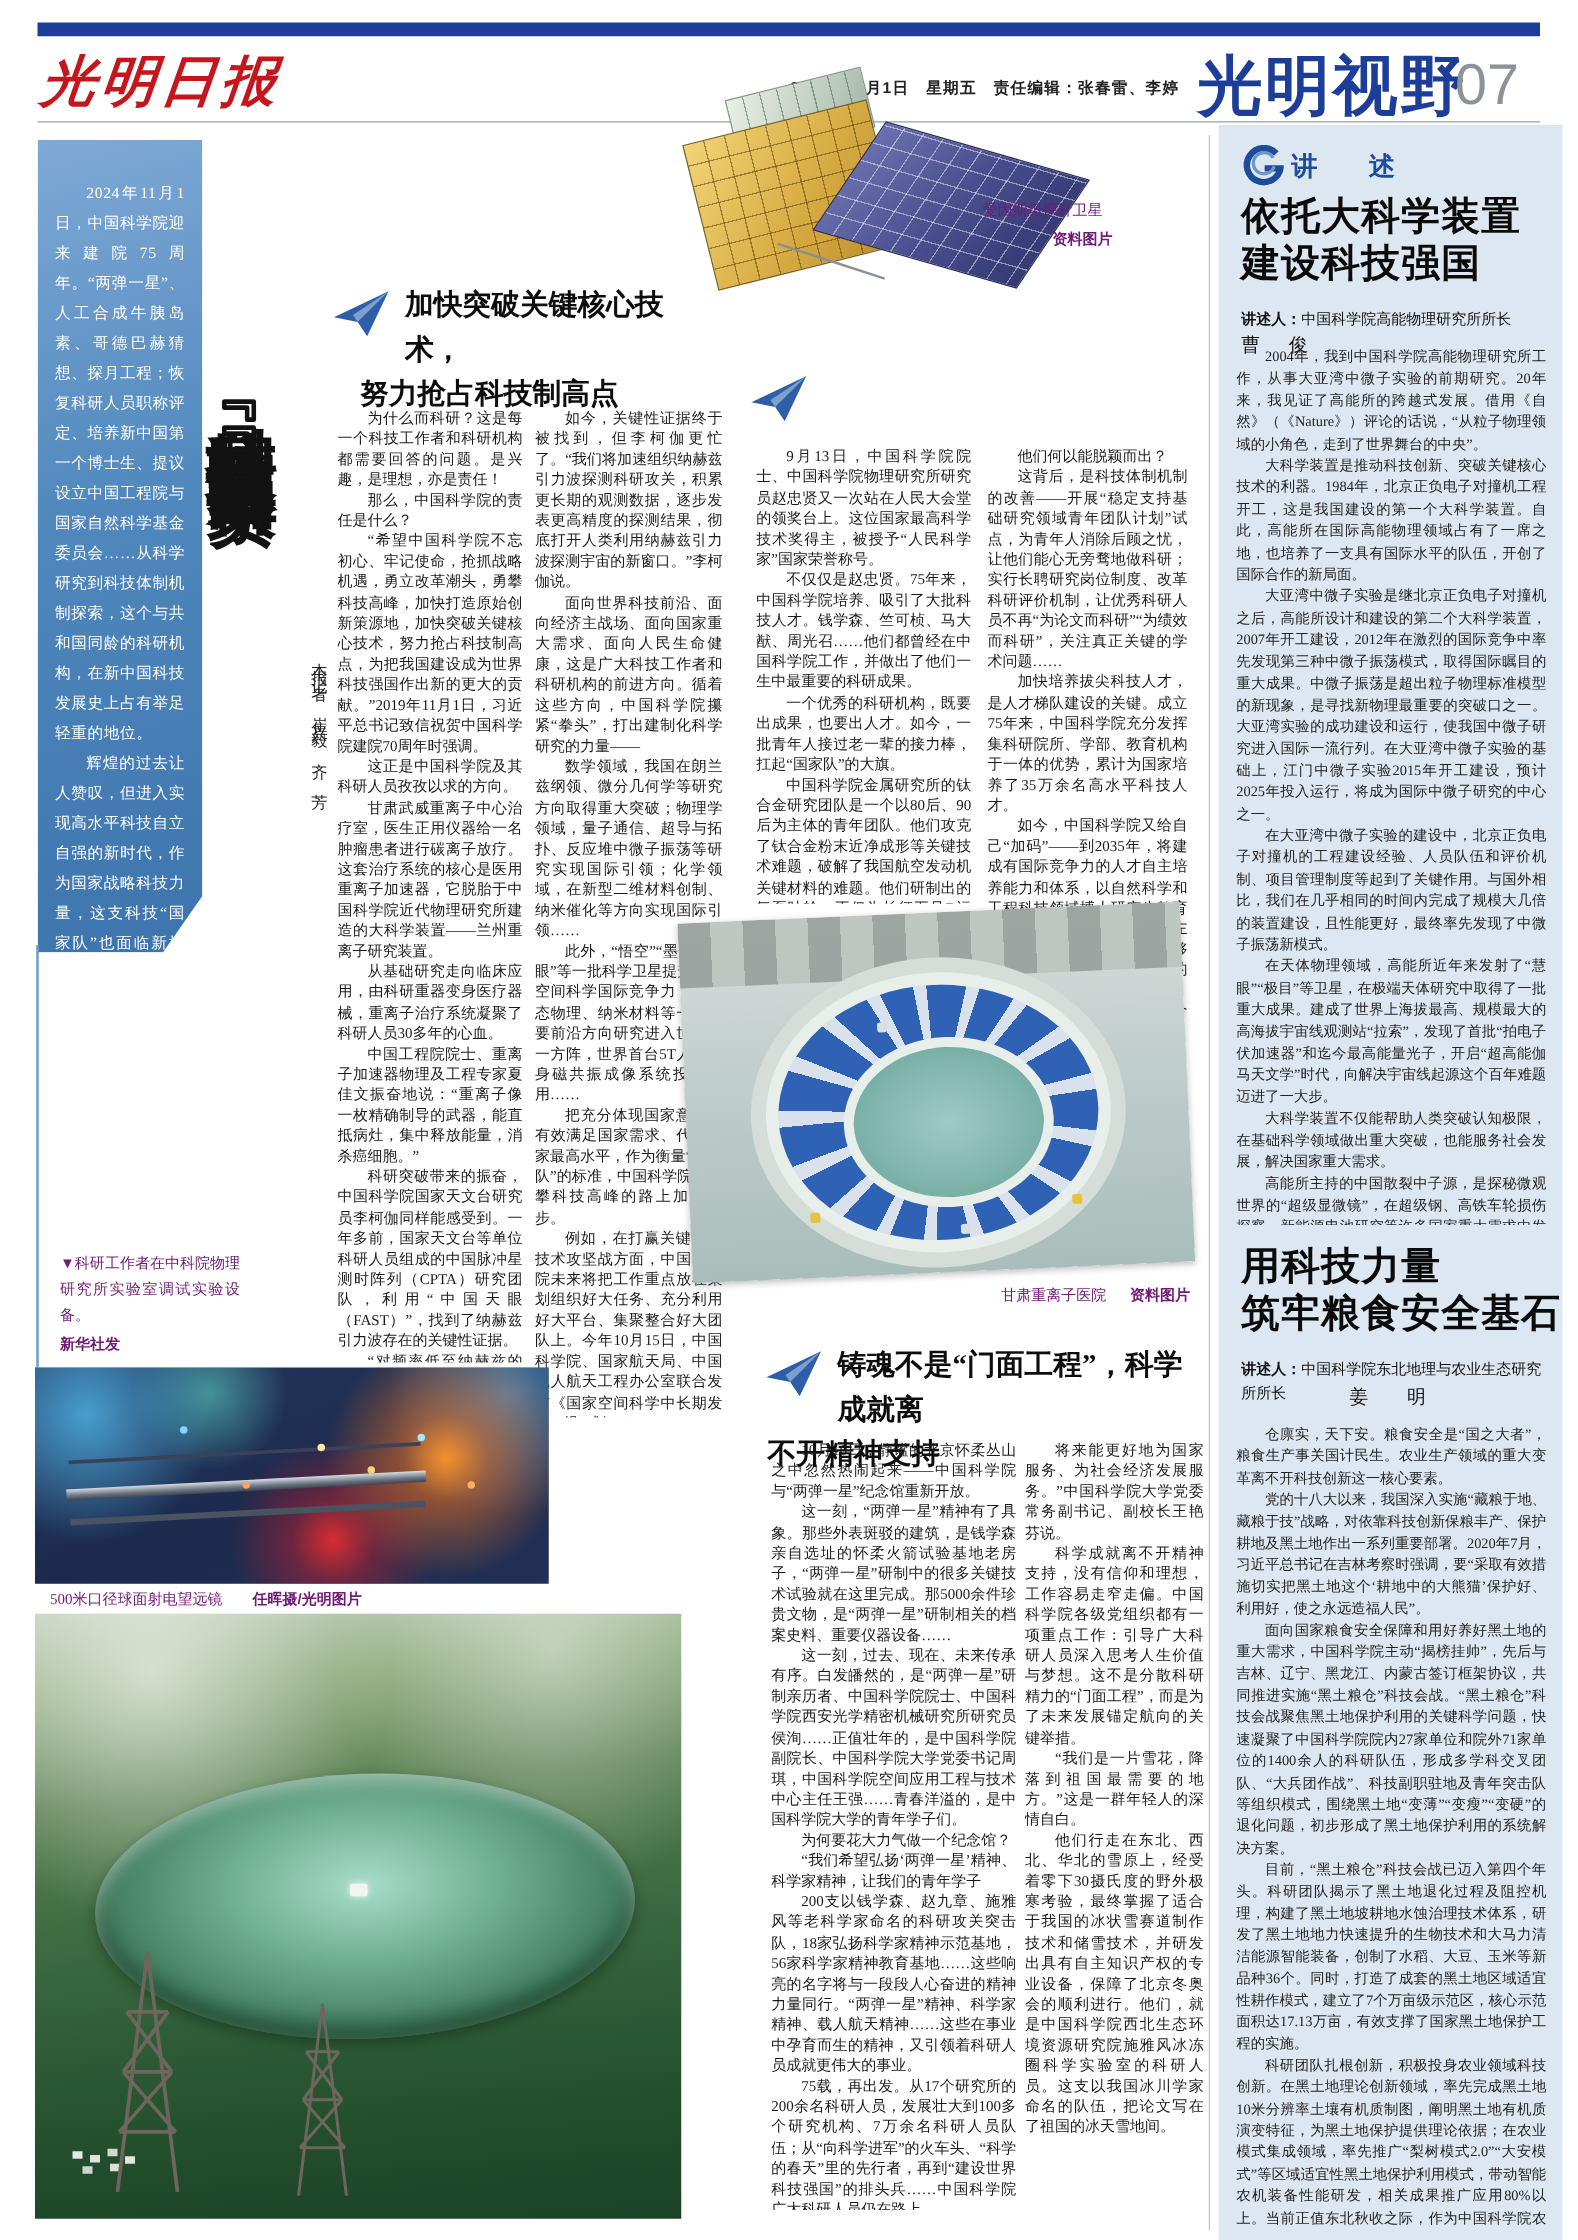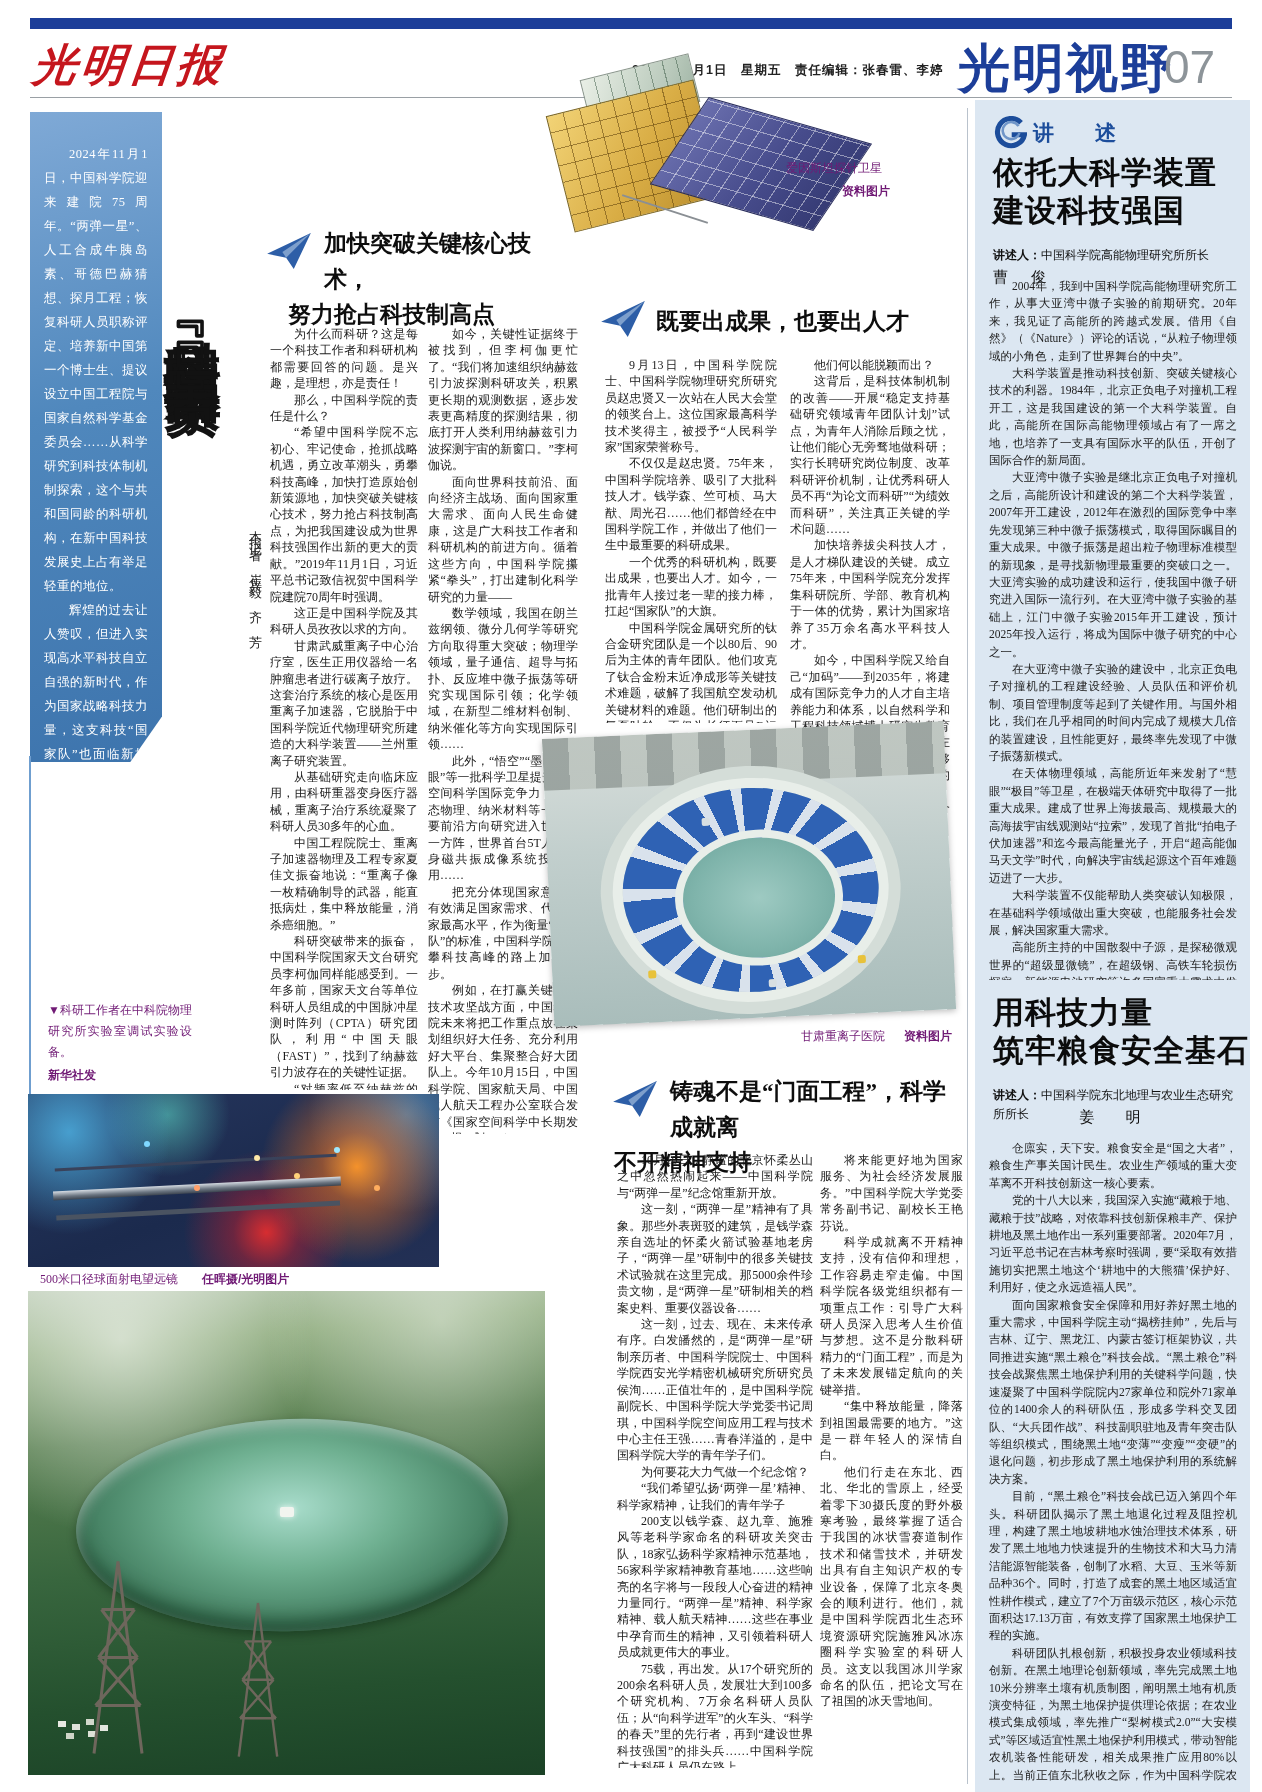--- a/index.html
+++ b/index.html
@@ -172,21 +172,20 @@
       <p>数学领域，我国在朗兰兹纲领、微分几何学等研究方向取得重大突破；物理学领域，量子通信、超导与拓扑、反应堆中微子振荡等研究实现国际引领；化学领域，在新型二维材料创制、纳米催化等方向实现国际引领……</p>
       <p>此外，“悟空”“墨子”“慧眼”等一批科学卫星提升我国空间科学国际竞争力，凝聚态物理、纳米材料等一批重要前沿方向研究进入世界第一方阵，世界首台5T人体全身磁共振成像系统投入使用……</p>
       <p>把充分体现国家意志、有效满足国家需求、代表国家最高水平，作为衡量“国家队”的标准，中国科学院在勇攀科技高峰的路上加紧脚步。</p>
       <p>例如，在打赢关键核心技术攻坚战方面，中国科学院未来将把工作重点放在策划组织好大任务、充分利用好大平台、集聚整合好大团队上。今年10月15日，中国科学院、国家航天局、中国载人航天工程办公室联合发布《国家空间科学中长期发展规划（2024—2050年）》。这是我国空间科学领域首个国家层面统一的中长期发展规划，明确了我国空间科学发展目标和三个阶段科学任务规划。</p>
     </div>
 
   <svg class="plane" style="left:600px;top:300px" viewBox="0 0 48 40">
     <path d="M1 23 L47 1 L29 39 L21 27 Z" fill="#2d5ea7"></path>
       <path d="M21 27 L47 1 L17 21 Z" fill="#7d9fcc"></path>
   </svg>
-  <div class="art-head" style="left:656px;top:304px;width:300px">既要出成果，也要出人才</div>
   <div class="art-col" style="left:605px;top:357px;width:172px;height:366px">
       <p>9月13日，中国科学院院士、中国科学院物理研究所研究员赵忠贤又一次站在人民大会堂的领奖台上。这位国家最高科学技术奖得主，被授予“人民科学家”国家荣誉称号。</p>
       <p>不仅仅是赵忠贤。75年来，中国科学院培养、吸引了大批科技人才。钱学森、竺可桢、马大猷、周光召……他们都曾经在中国科学院工作，并做出了他们一生中最重要的科研成果。</p>
       <p>一个优秀的科研机构，既要出成果，也要出人才。如今，一批青年人接过老一辈的接力棒，扛起“国家队”的大旗。</p>
       <p>中国科学院金属研究所的钛合金研究团队是一个以80后、90后为主体的青年团队。他们攻克了钛合金粉末近净成形等关键技术难题，破解了我国航空发动机关键材料的难题。他们研制出的氢泵叶轮，不仅为长征五号B运载火箭的“心脏”提供支撑，还让航空发动机的寿命达到新的极限。</p>
     </div>
   <div class="art-col" style="left:790px;top:357px;width:160px;height:452px">
       <p>他们何以能脱颖而出？</p>
       <p>这背后，是科技体制机制的改善——开展“稳定支持基础研究领域青年团队计划”试点，为青年人消除后顾之忧，让他们能心无旁骛地做科研；实行长聘研究岗位制度、改革科研评价机制，让优秀科研人员不再“为论文而科研”“为绩效而科研”，关注真正关键的学术问题……</p>
       <p>加快培养拔尖科技人才，是人才梯队建设的关键。成立75年来，中国科学院充分发挥集科研院所、学部、教育机构于一体的优势，累计为国家培养了35万余名高水平科技人才。</p>
@@ -218,21 +217,21 @@
       <p>这一刻，“两弹一星”精神有了具象。那些外表斑驳的建筑，是钱学森亲自选址的怀柔火箭试验基地老房子，“两弹一星”研制中的很多关键技术试验就在这里完成。那5000余件珍贵文物，是“两弹一星”研制相关的档案史料、重要仪器设备……</p>
       <p>这一刻，过去、现在、未来传承有序。白发皤然的，是“两弹一星”研制亲历者、中国科学院院士、中国科学院西安光学精密机械研究所研究员侯洵……正值壮年的，是中国科学院副院长、中国科学院大学党委书记周琪，中国科学院空间应用工程与技术中心主任王强……青春洋溢的，是中国科学院大学的青年学子们。</p>
       <p>为何要花大力气做一个纪念馆？</p>
       <p>“我们希望弘扬‘两弹一星’精神、科学家精神，让我们的青年学子</p>
       <p>200支以钱学森、赵九章、施雅风等老科学家命名的科研攻关突击队，18家弘扬科学家精神示范基地，56家科学家精神教育基地……这些响亮的名字将与一段段人心奋进的精神力量同行。“两弹一星”精神、科学家精神、载人航天精神……这些在事业中孕育而生的精神，又引领着科研人员成就更伟大的事业。</p>
       <p>75载，再出发。从17个研究所的200余名科研人员，发展壮大到100多个研究机构、7万余名科研人员队伍；从“向科学进军”的火车头、“科学的春天”里的先行者，再到“建设世界科技强国”的排头兵……中国科学院广大科研人员仍在路上。</p>
     </div>
   <div class="art-col" style="left:820px;top:1152px;width:143px;height:616px">
       <p>将来能更好地为国家服务、为社会经济发展服务。”中国科学院大学党委常务副书记、副校长王艳芬说。</p>
       <p>科学成就离不开精神支持，没有信仰和理想，工作容易走窄走偏。中国科学院各级党组织都有一项重点工作：引导广大科研人员深入思考人生价值与梦想。这不是分散科研精力的“门面工程”，而是为了未来发展锚定航向的关键举措。</p>
-      <p>“集中释放能量，降落到祖国最需要的地方。”这是一群年轻人的深情自白。</p>
+      <p>“我们是一片雪花，降落到祖国最需要的地方。”这是一群年轻人的深情自白。</p>
       <p>他们行走在东北、西北、华北的雪原上，经受着零下30摄氏度的野外极寒考验，最终掌握了适合于我国的冰状雪赛道制作技术和储雪技术，并研发出具有自主知识产权的专业设备，保障了北京冬奥会的顺利进行。他们，就是中国科学院西北生态环境资源研究院施雅风冰冻圈科学实验室的科研人员。这支以我国冰川学家命名的队伍，把论文写在了祖国的冰天雪地间。</p>
     </div>
 
   <div class="cap cap-lab">
     <span>▼科研工作者在中科院物理研究所实验室调试实验设备。</span>
     <span class="credit">新华社发</span>
   </div>
   <div class="photo-lab"></div>
 
   <div class="cap cap-fast">

